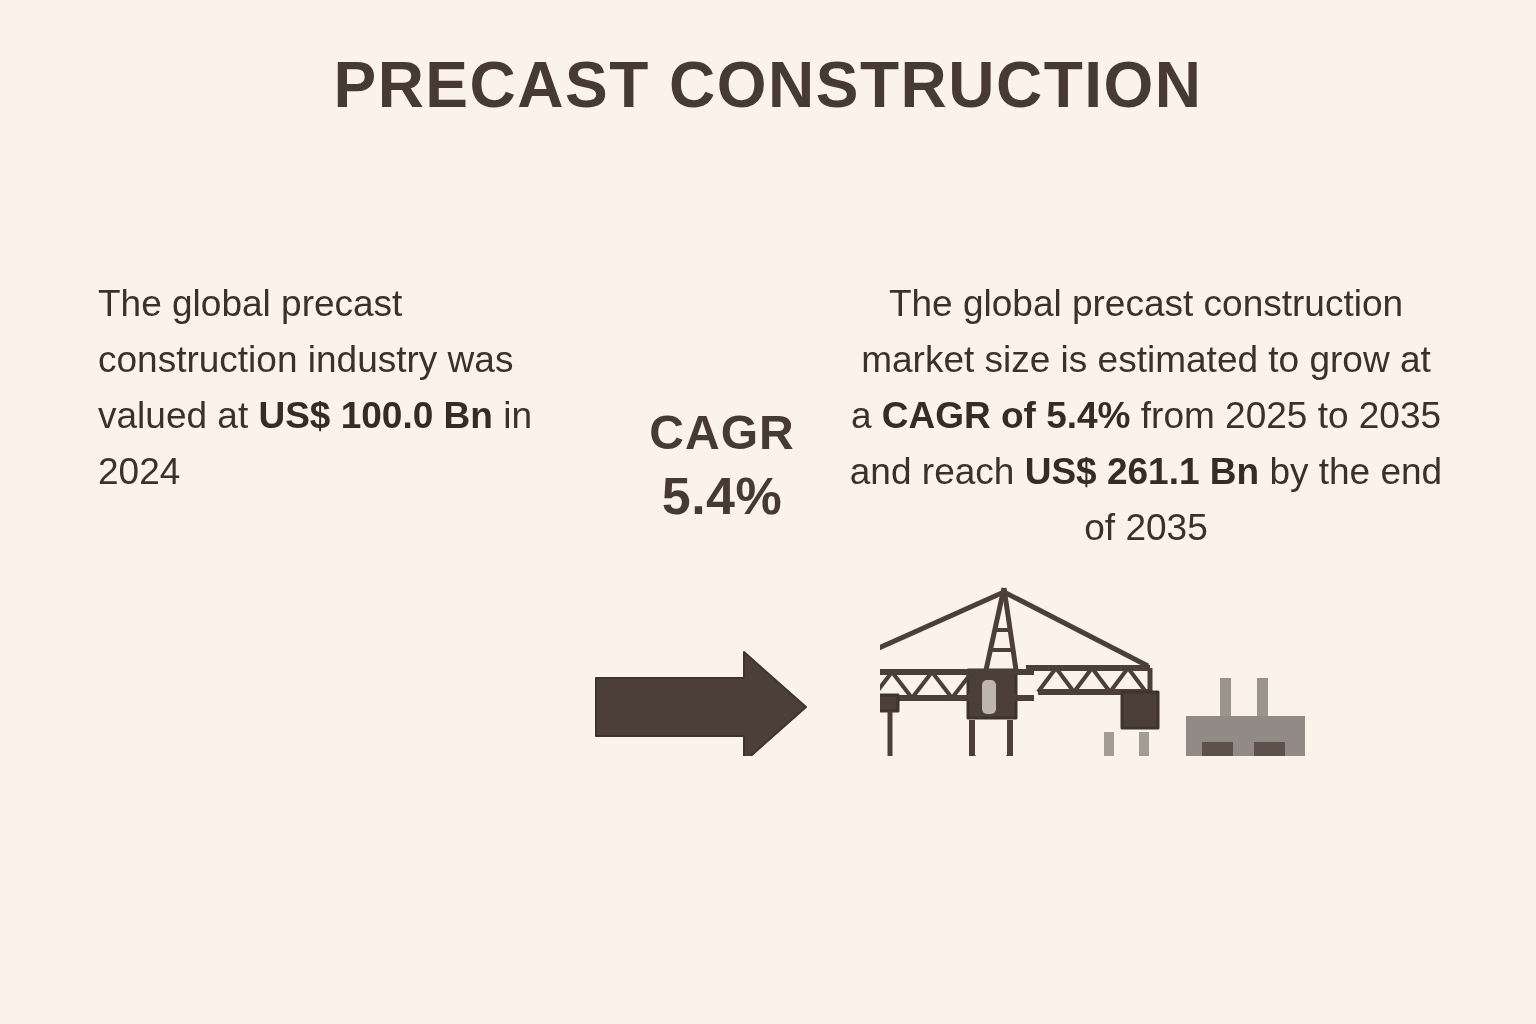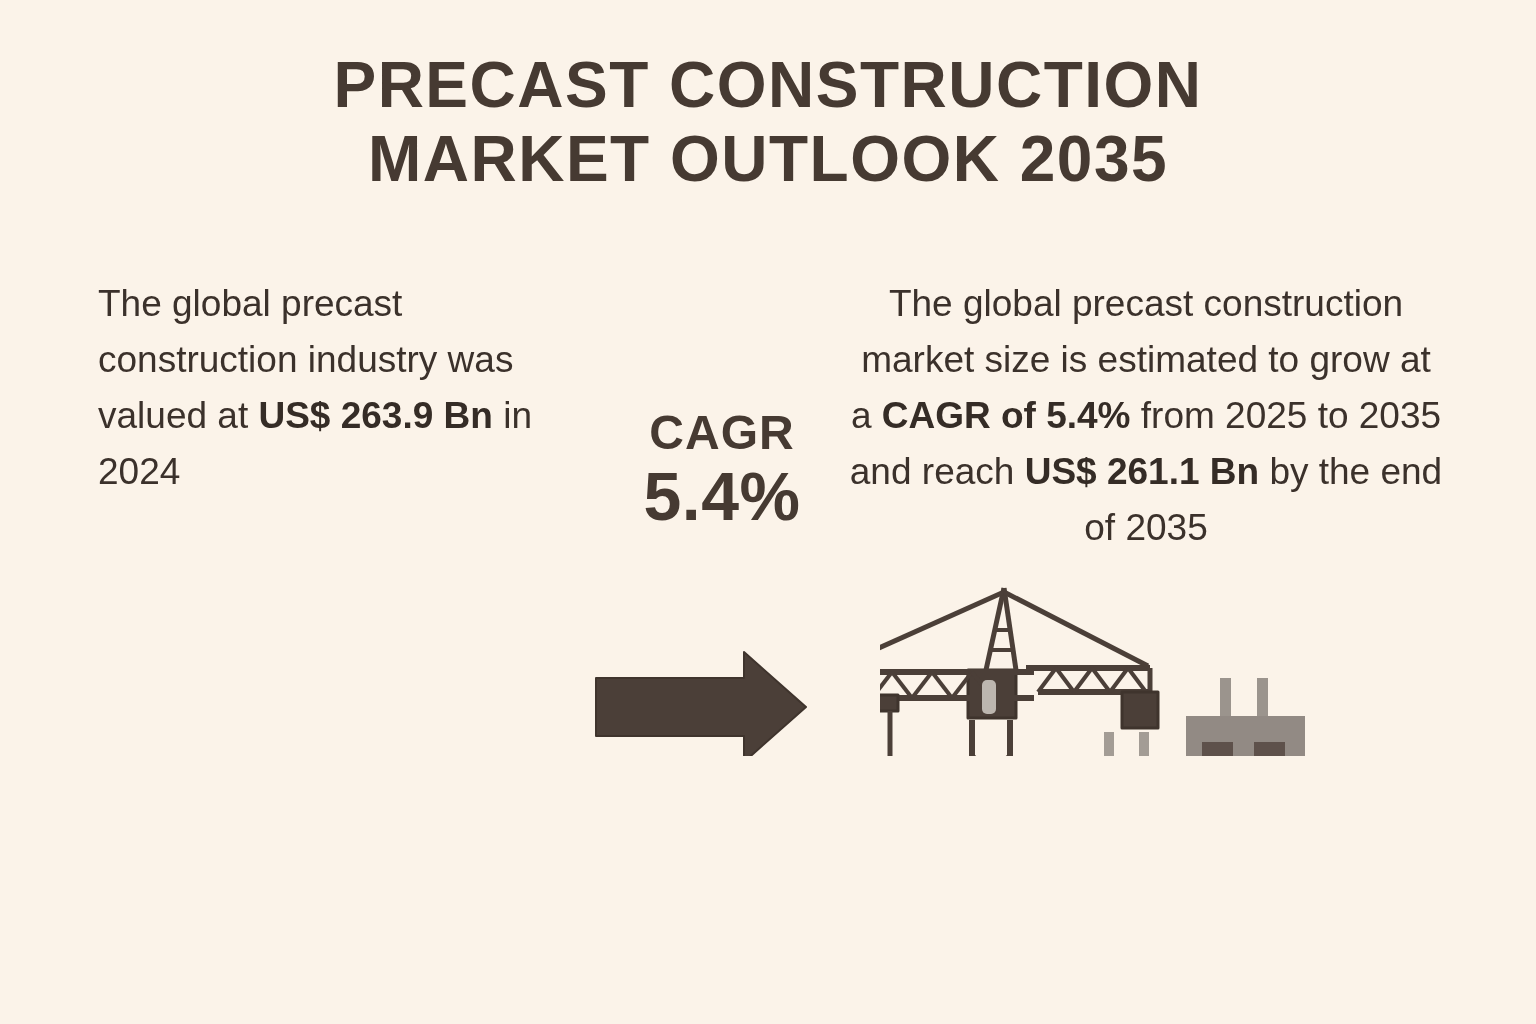--- a/index.html
+++ b/index.html
@@ -71,45 +71,44 @@
     text-align: center;
     color: #463A32;
     font-weight: bold;
   }
   #cagr-label {
     font-size: 48px;
     line-height: 58px;
     letter-spacing: 1px;
   }
   #cagr-value {
-    font-size: 68px;
+    font-size: 52px;
     line-height: 68px;
     letter-spacing: 0.5px;
   }
 
   
   .illus {
     position: absolute;
   }
   #brick-illus  { left: 140px; top: 655px; }
   #arrow-illus  { left: 592px; top: 648px; }
   #scene-illus  { left: 880px; top: 580px; }
 </style>
 </head>
 <body>
 
 <div id="infographic">
 
   <div class="title-block">
     <div class="title-line">PRECAST CONSTRUCTION</div>
-    <div class="title-line">MARKET OUTLOOK 2035</div>
   </div>
 
   <div class="body-text" id="left-text">
-    <span>The global precast construction industry was valued at </span><b>US$ 263.9 Bn</b><span> in 2024</span>
+    <span>The global precast construction industry was valued at </span><b>US$ 100.0 Bn</b><span> in 2024</span>
   </div>
 
   <div id="cagr-block">
     <div id="cagr-label">CAGR</div>
     <div id="cagr-value">5.4%</div>
   </div>
 
   <div class="body-text" id="right-text">
     <span>The global precast construction market size is estimated to grow at a </span><b>CAGR of 5.4%</b><span> from 2025 to 2035 and reach </span><b>US$ 261.1 Bn</b><span> by the end of 2035</span>
   </div>

